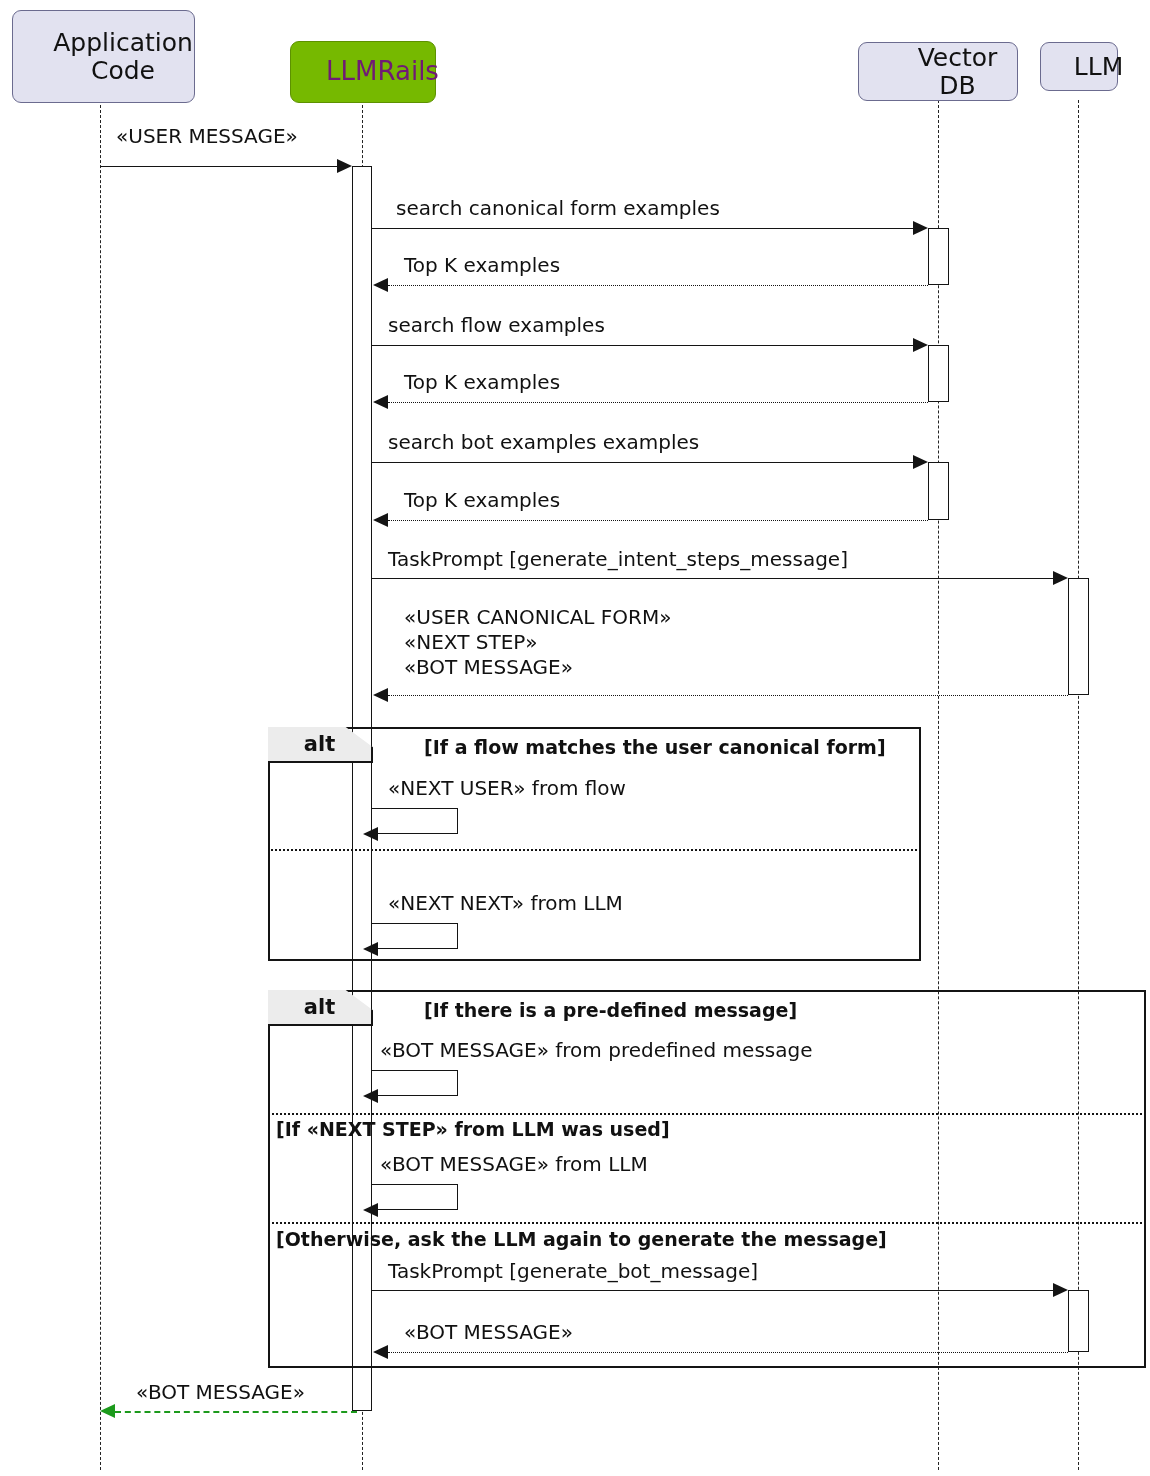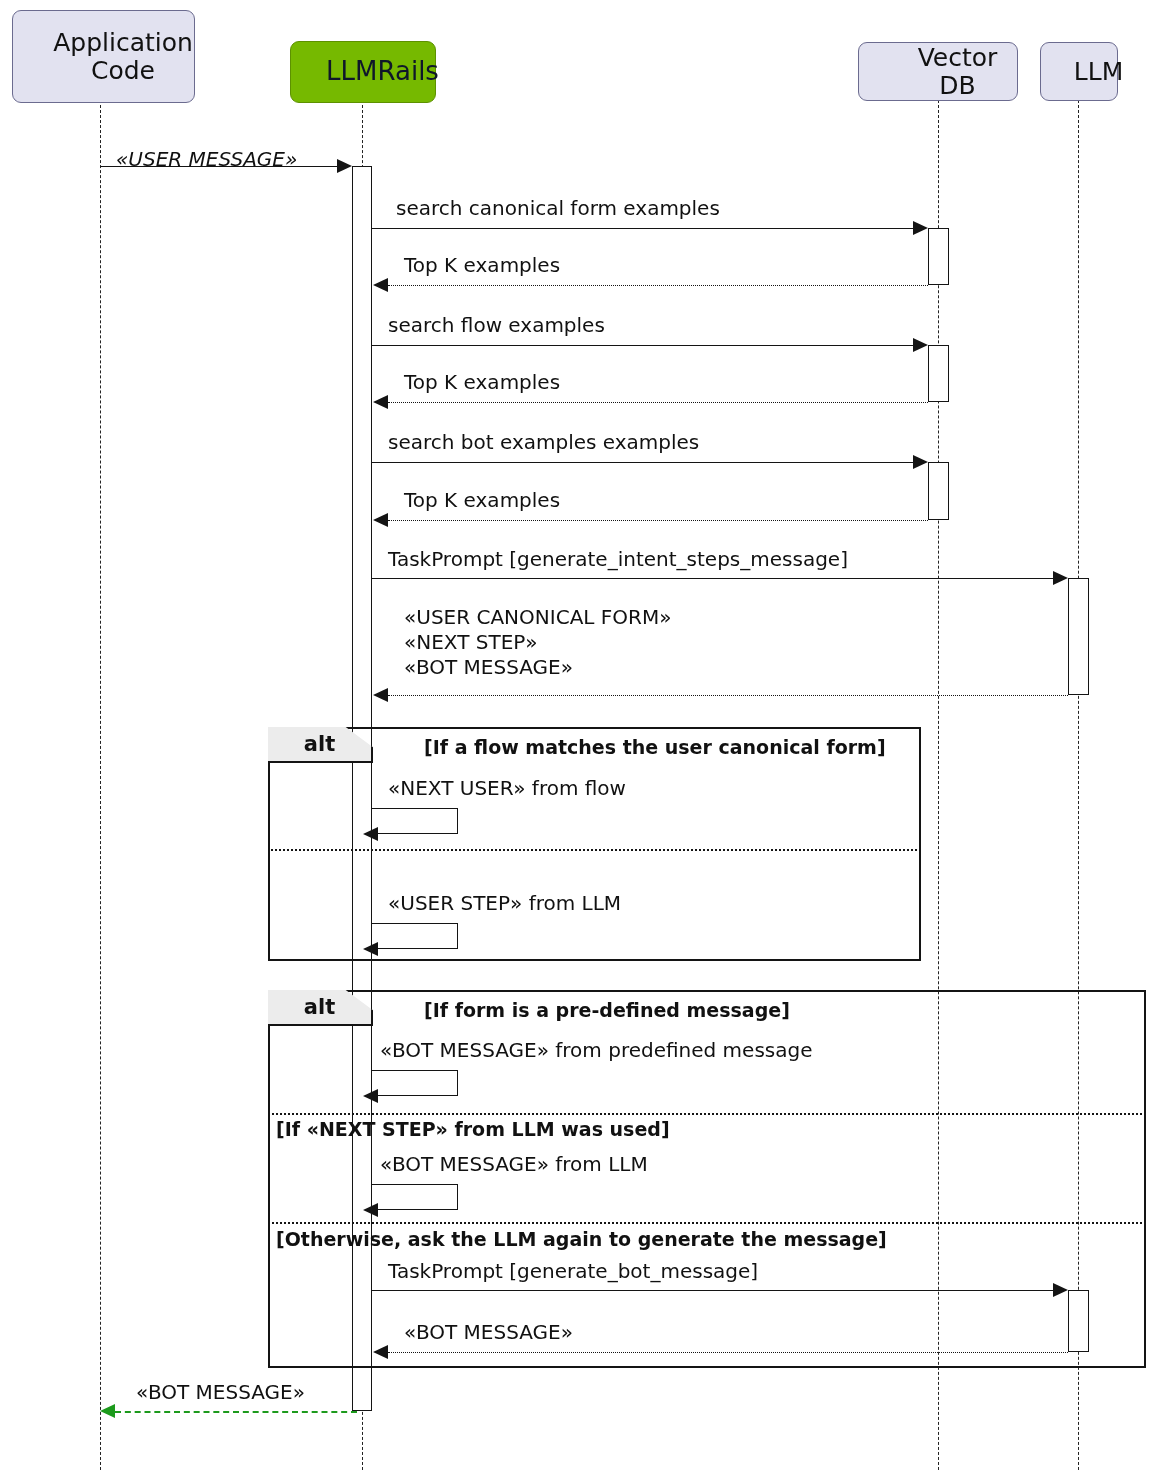--- a/index.html
+++ b/index.html
@@ -4,21 +4,21 @@
 <style>
   html,body{margin:0;padding:0;background:#ffffff;}
   body{font-family:"DejaVu Sans","Liberation Sans",sans-serif;}
   #canvas{position:relative;width:1150px;height:1476px;background:#fff;overflow:hidden;}
 
   
   .pbox{position:absolute;box-sizing:border-box;border:1.5px solid #5a5a7a;
         border-radius:9px;display:flex;align-items:center;justify-content:center;
         text-align:center;line-height:1.12;color:#111;padding-left:39px;}
   .pbox.lav{background:#e2e2f0;border-color:#6b6b8f;}
-  .pbox.green{background:#76b900;border-color:#5d9100;color:#0f172a;}
+  .pbox.green{background:#76b900;border-color:#5d9100;color:#701a75;}
 
   
   .lifeline{position:absolute;width:0;border-left:1.6px dashed #222;}
 
   
   .activation{position:absolute;box-sizing:border-box;background:#ffffff;
               border:1.6px solid #141414;}
 
   
   .aline{position:absolute;height:0;border-top:1.6px solid #141414;}
@@ -66,34 +66,34 @@
   </div>
 
   <div class="pbox green" style="left:290px;top:41px;width:146px;height:62px;font-size:26px;">
     <span>LLMRails</span>
   </div>
 
   <div class="pbox lav" style="left:858px;top:42px;width:160px;height:59px;font-size:25px;">
     <span>Vector DB</span>
   </div>
 
-  <div class="pbox lav" style="left:1040px;top:42px;width:78px;height:59px;font-size:25px;">
+  <div class="pbox lav" style="left:1040px;top:42px;width:78px;height:49px;font-size:25px;">
     <span>LLM</span>
   </div>
 
   <div class="activation" style="left:352px;top:166px;width:20px;height:1245px;"></div>
 
   <div class="activation" style="left:928px;top:228px;width:21px;height:57px;"></div>
   <div class="activation" style="left:928px;top:345px;width:21px;height:57px;"></div>
   <div class="activation" style="left:928px;top:462px;width:21px;height:58px;"></div>
 
   <div class="activation" style="left:1068px;top:578px;width:21px;height:117px;"></div>
   <div class="activation" style="left:1068px;top:1290px;width:21px;height:62px;"></div>
 
-  <div class="mlabel" style="left:116px;top:147px;font-style:italic;">«USER MESSAGE»</div>
+  <div class="mlabel" style="left:116px;top:124px;">«USER MESSAGE»</div>
   <div class="aline" style="left:100px;top:166px;width:238px;"></div>
   <div class="ahead right" style="left:337px;top:159px;"></div>
 
   <div class="mlabel" style="left:396px;top:196px;">search canonical form examples</div>
   <div class="aline" style="left:372px;top:228px;width:542px;"></div>
   <div class="ahead right" style="left:913px;top:221px;"></div>
 
   <div class="mlabel" style="left:404px;top:253px;">Top K examples</div>
   <div class="aline dotted" style="left:388px;top:285px;width:540px;"></div>
   <div class="ahead left" style="left:373px;top:278px;"></div>
@@ -128,27 +128,27 @@
 
   <div class="frag" style="left:268px;top:727px;width:653px;height:234px;"></div>
   <div class="frag-label" style="left:268px;top:727px;width:105px;height:36px;">alt</div>
   <div class="frag-cond" style="left:424px;top:736px;">[If a flow matches the user canonical form]</div>
   <div class="frag-div" style="left:268px;top:849px;width:653px;"></div>
 
   <div class="mlabel" style="left:388px;top:776px;">«NEXT USER» from flow</div>
   <div class="selfmsg" style="left:372px;top:808px;width:86px;height:26px;"></div>
   <div class="ahead left" style="left:363px;top:827px;"></div>
 
-  <div class="mlabel" style="left:388px;top:891px;">«USER STEP» from LLM</div>
+  <div class="mlabel" style="left:388px;top:891px;">«NEXT NEXT» from LLM</div>
   <div class="selfmsg" style="left:372px;top:923px;width:86px;height:26px;"></div>
   <div class="ahead left" style="left:363px;top:942px;"></div>
 
   <div class="frag" style="left:268px;top:990px;width:878px;height:378px;"></div>
   <div class="frag-label" style="left:268px;top:990px;width:105px;height:36px;">alt</div>
-  <div class="frag-cond" style="left:424px;top:999px;">[If form is a pre-defined message]</div>
+  <div class="frag-cond" style="left:424px;top:999px;">[If there is a pre-defined message]</div>
 
   <div class="frag-div" style="left:268px;top:1113px;width:878px;"></div>
   <div class="frag-cond" style="left:276px;top:1118px;">[If «NEXT STEP» from LLM was used]</div>
 
   <div class="frag-div" style="left:268px;top:1222px;width:878px;"></div>
   <div class="frag-cond" style="left:276px;top:1228px;">[Otherwise, ask the LLM again to generate the message]</div>
 
   <div class="mlabel" style="left:380px;top:1038px;">«BOT MESSAGE» from predefined message</div>
   <div class="selfmsg" style="left:372px;top:1070px;width:86px;height:26px;"></div>
   <div class="ahead left" style="left:363px;top:1089px;"></div>

